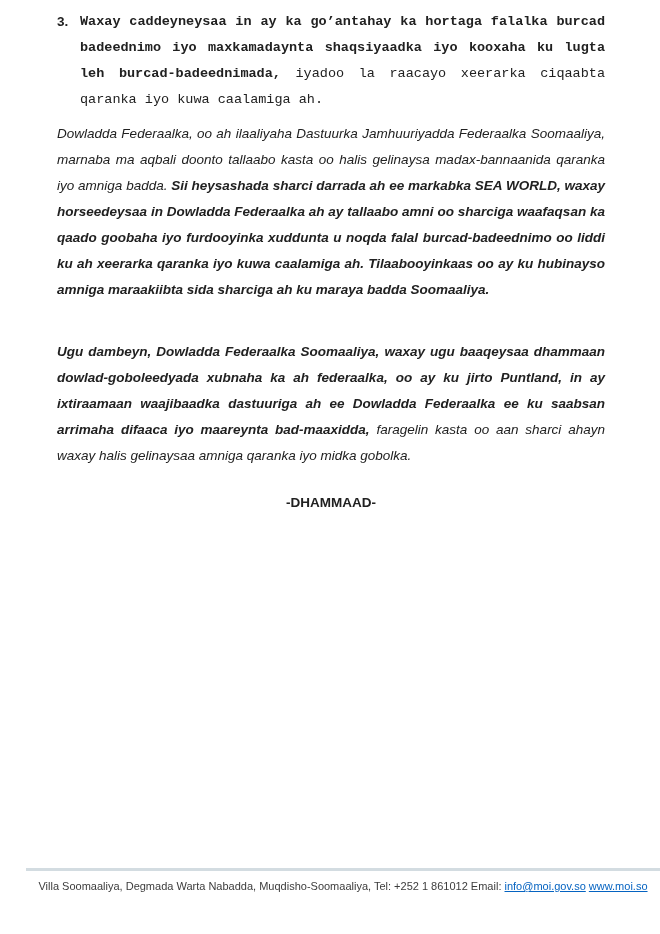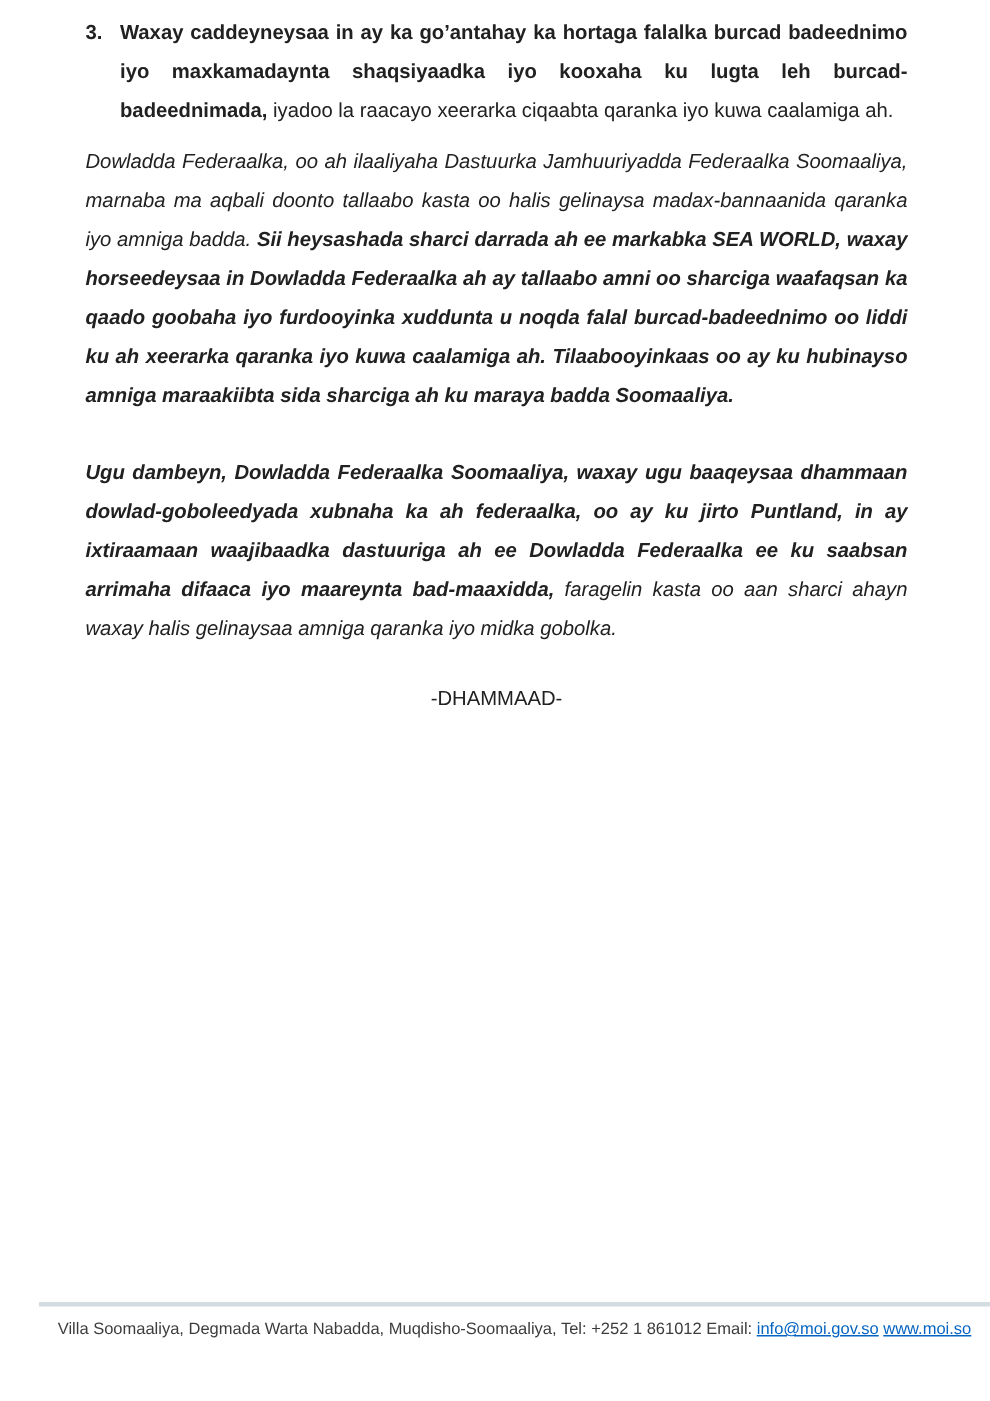--- a/index.html
+++ b/index.html
@@ -21,29 +21,29 @@
     font-size: 13.5px;
     line-height: 26px;
     text-align: justify;
   }
   .list-item { display: flex; }
   .list-num {
     flex: none;
     width: 23px;
     font-weight: 700;
   }
-  .list-text { flex: 1; margin: 0; text-align: justify; }
+  .list-text { flex: 1; margin: 0; text-align: justify; font-family: Liberation Mono, monospace; }
   strong { font-weight: 700; }
   .para { margin: 0; font-style: italic; }
   .para-1 { margin-top: 8px; }
-  .para-2 { margin-top: 25px; }
+  .para-2 { margin-top: 36px; }
   .end-marker {
     margin: 21px 0 0 0;
     text-align: center;
-    font-weight: 400;
+    font-weight: 700;
   }
   .page-footer {
     position: absolute;
     left: 0;
     right: 0;
     top: 868px;
     height: 66px;
     padding-left: 26px;
   }
   .footer-rule {

